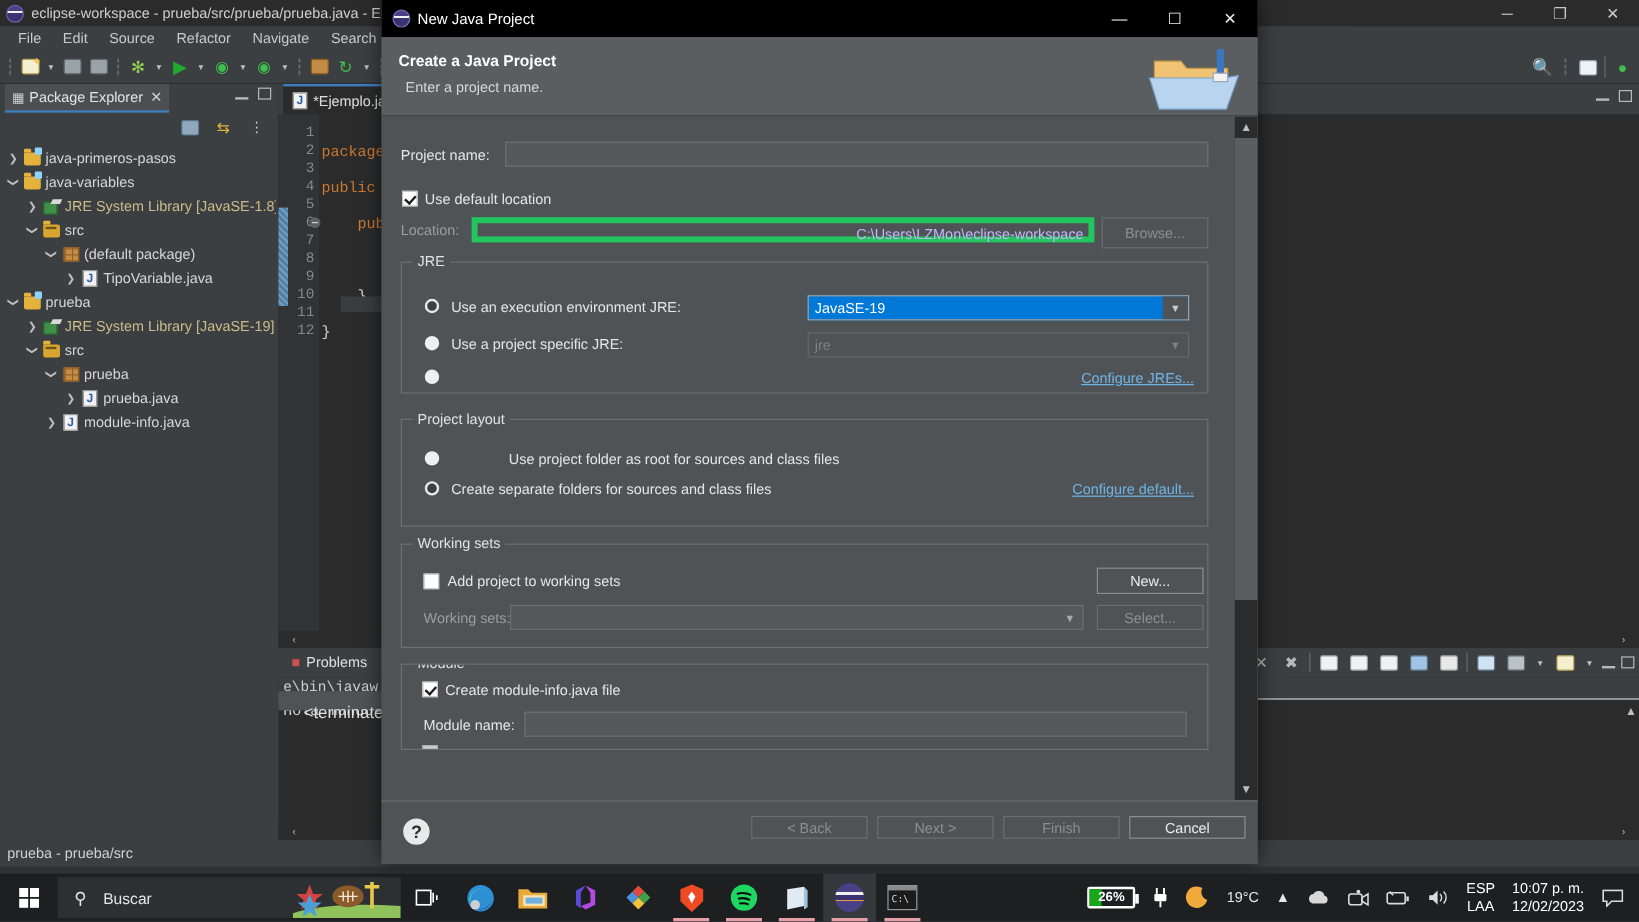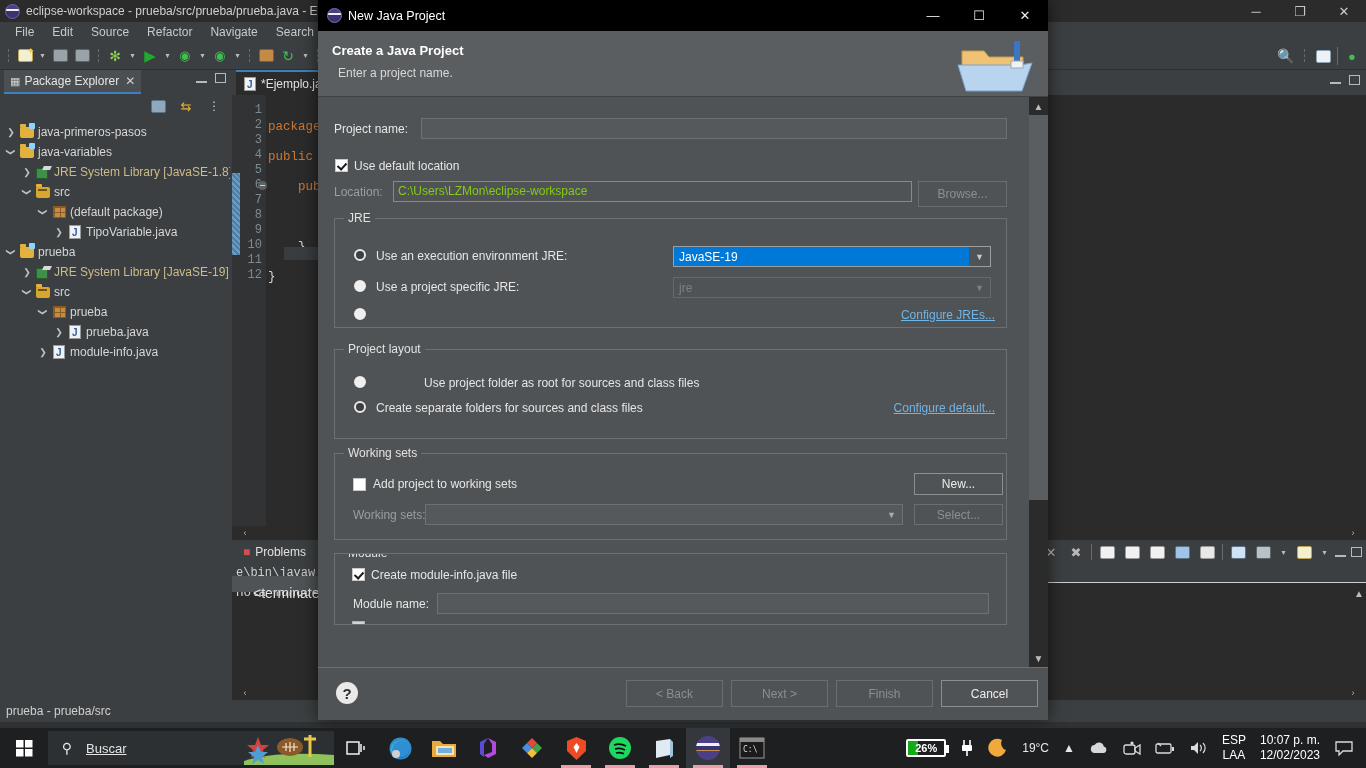--- a/index.html
+++ b/index.html
@@ -148,21 +148,21 @@
   .sc-arrow { position:absolute; left:0; width:19px; height:18px; color:#bdbdbd; font-size:10px;
               display:flex;align-items:center;justify-content:center; }
   .sc-thumb { position:absolute; left:0; top:18px; width:19px; background:#5a5e60; }
 
   .pane { position:absolute; left:0; top:0; width:711px; }
   .lbl { font-size:12px; color:#e6e6e6; }
   .lbl.dim { color:#9a9ea0; }
 
   .tf { background:#55595b; border:1px solid #6d7173; height:21px; color:#e0e0e0; font-size:12px;
         padding: 0 4px; line-height:19px; }
-  .tf.dis { background:#4f5355; border:1px solid #22c55e; color:#84cc16; }
+  .tf.dis { background:#4f5355; border:5px solid #22c55e; color:#c4b5fd;text-align:right; }
 
   .btn { background:#4f5355; border:1px solid #8a8e90; color:#ececec; font-size:12px;
          display:flex; align-items:center; justify-content:center; }
   .btn.dis { color:#8b8f91; border-color:#6a6e70; }
 
   .group { position:absolute; border:1px solid #6c7072; }
   .group > .gl { position:absolute; top:-8px; left:9px; background:#4f5355; padding:0 4px;
                  font-size:12px; color:#e2e2e2; }
 
   .radio { width:12px; height:12px; border-radius:50%; border:2px solid #e8e8e8; background:#4f5355;
@@ -189,35 +189,35 @@
   .combo.plain .arw { color:#a8acae; }
 
   .link { color:#6fb5e8; font-size:12px; text-decoration:underline; }
 
   .dlg-foot { position:absolute; left:0; top:667px; width:730px; height:53px; background:#4f5355;
               border-top:1px solid #6c7072; }
   .help-ico { position:absolute; left:18px; top:14px; width:22px; height:22px; border-radius:50%;
               background:#e9e9e9; color:#2b2b2b; font-weight:bold; font-size:15px;
               display:flex; align-items:center; justify-content:center; }
   .foot-btns { position:absolute; right:10px; top:12px; display:flex; gap:8px; }
-  .foot-btns .btn { width:97px; height:27px; }
+  .foot-btns .btn { width:97px; height:19px; }
 
   
   .taskbar { position:absolute; left:0; top:728px; width:1366px; height:40px; background:#1d1f21;
              display:flex; align-items:center; }
   .start { width:48px; height:40px; display:flex; align-items:center; justify-content:center; }
   .win-logo { width:17px; height:17px;
      background:
        linear-gradient(#fff,#fff) 0 0/7.5px 7.5px no-repeat,
        linear-gradient(#fff,#fff) 9.5px 0/7.5px 7.5px no-repeat,
        linear-gradient(#fff,#fff) 0 9.5px/7.5px 7.5px no-repeat,
        linear-gradient(#fff,#fff) 9.5px 9.5px/7.5px 7.5px no-repeat; }
   .search { width: 286px; height:34px; background:#2d3033; display:flex; align-items:center; position:relative; overflow:hidden; }
   .search .sico { width:38px; display:flex; align-items:center; justify-content:center; color:#e6e6e6; font-size:14px; }
-  .search .stx { color:#e4e4e4; font-size:13px;text-decoration:underline; }
+  .search .stx { color:#e4e4e4; font-size:13px; }
   .search .art { position:absolute; right:0; top:0; width:90px; height:34px; }
   .tb-task { width:44px; height:40px; display:flex; align-items:center; justify-content:center; position:relative; }
   .tb-task.active { background:#34383c; }
   .tb-task .uline { position:absolute; bottom:0; left:7px; width:30px; height:3px; background:#e8a0a8; }
   .tray { margin-left:auto; display:flex; align-items:center; height:40px; padding-right:6px; gap:0; }
   .battery { position:relative; width:40px; height:18px; border:2px solid #fff; border-radius:2px;
              display:flex; align-items:center; }
   .battery:after { content:""; position:absolute; right:-5px; top:4px; width:3px; height:8px; background:#fff; }
   .battery .fill { height:100%; background:#17a81a; }
   .battery .pct { position:absolute; width:100%; text-align:center; font-size:11px; color:#fff; font-weight:bold; }

